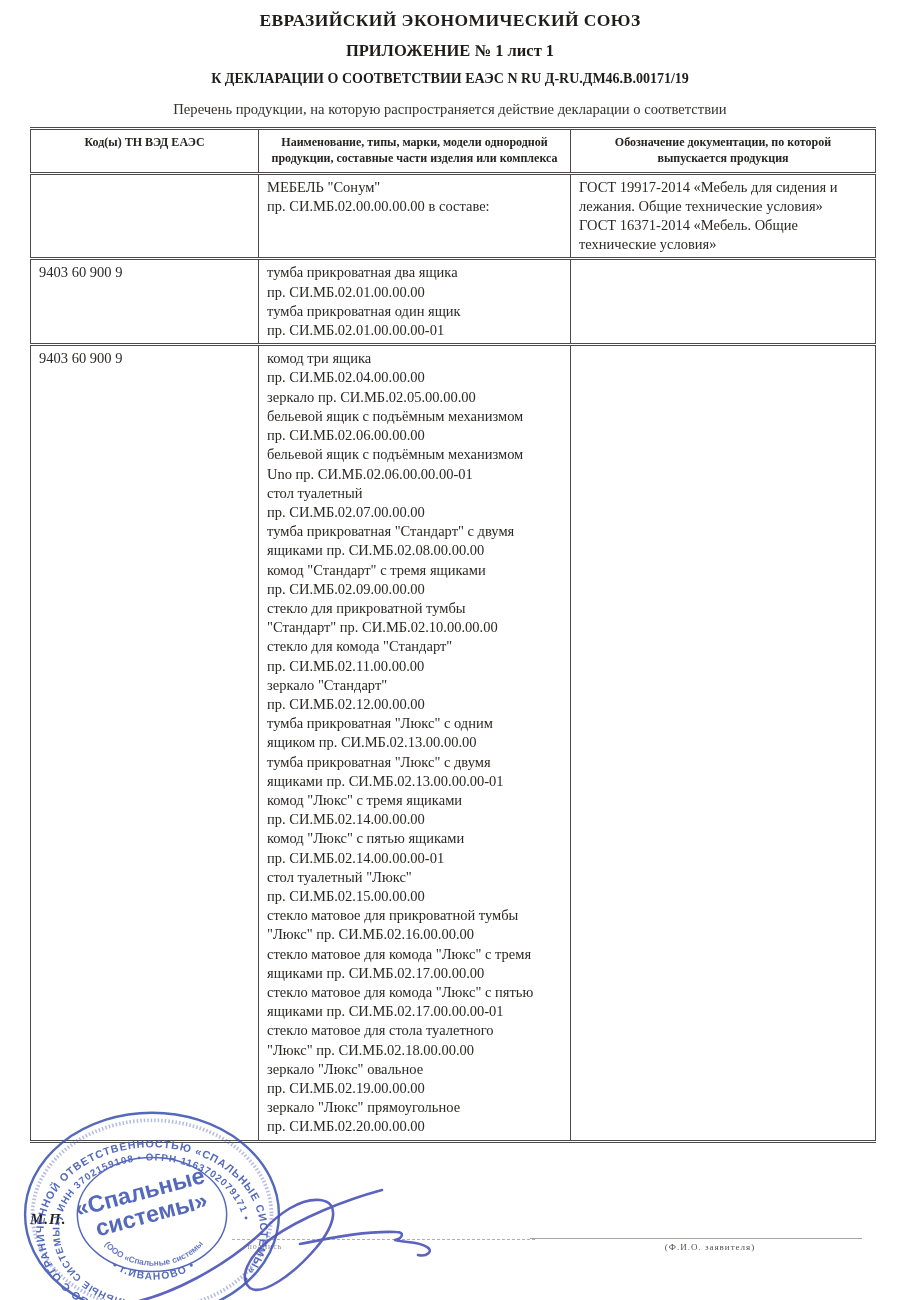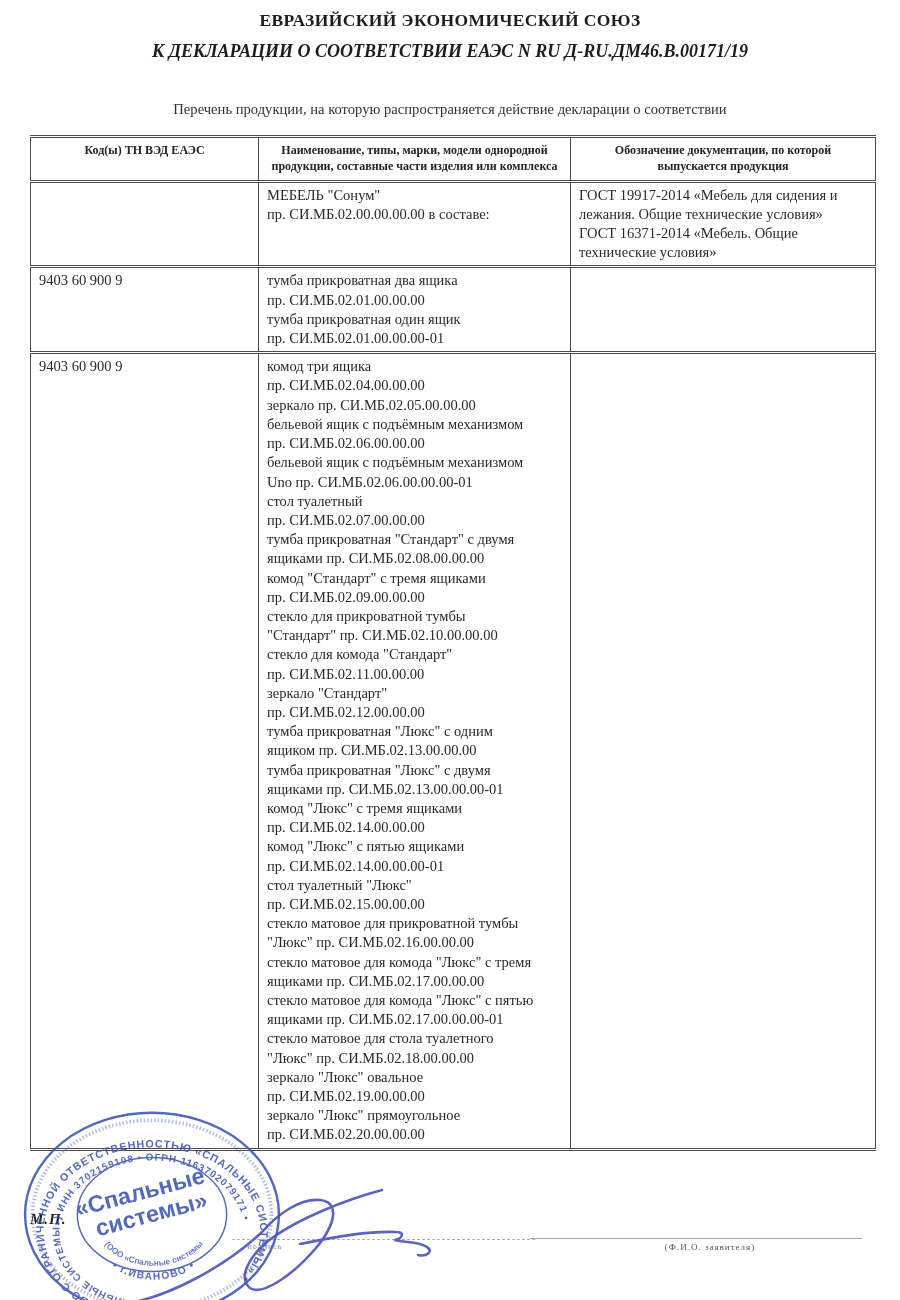--- a/index.html
+++ b/index.html
@@ -9,28 +9,28 @@
     margin:0 auto;
     background:#ffffff;
     overflow:hidden;
     font-family:"Liberation Serif","DejaVu Serif",serif;
     color:#2e2c2a;
   }
   
   .title-block{position:absolute;top:10px;left:0;width:900px;text-align:center;}
   .title-1{font-size:17.5px;font-weight:bold;letter-spacing:.4px;color:#1e1d1c;}
   .title-2{font-size:16.5px;font-weight:bold;margin-top:10px;color:#1e1d1c;}
-  .title-3{font-size:18px;font-weight:bold;margin-top:10px;color:#1e1d1c;font-style:italic;}
+  .title-3{font-size:14px;font-weight:bold;margin-top:10px;color:#1e1d1c;}
   .subtitle{
     position:absolute;top:101px;left:0;width:900px;
     text-align:center;font-size:14.6px;color:#33312f;
   }
   
   table.products{
-    position:absolute;top:135px;left:30px;
+    position:absolute;top:127px;left:30px;
     width:845px;border-collapse:collapse;table-layout:fixed;
   }
   table.products col.c1{width:228px;}
   table.products col.c2{width:312px;}
   table.products col.c3{width:305px;}
   table.products th, table.products td{
     border-left:1.4px solid #4d4b49;
     border-right:1.4px solid #4d4b49;
     vertical-align:top;
     padding:3px 6px 3px 8px;
@@ -78,20 +78,21 @@
   .stamp-svg text{font-family:"Liberation Sans","DejaVu Sans",sans-serif;}
   .signature-svg{position:absolute;left:0;top:0;pointer-events:none;}
 </style>
 </head>
 <body>
 
 <div class="page">
 
   <div class="title-block">
     <div class="title-1">ЕВРАЗИЙСКИЙ ЭКОНОМИЧЕСКИЙ СОЮЗ</div>
+    <div class="title-2">ПРИЛОЖЕНИЕ № 1 лист 1</div>
     <div class="title-3">К ДЕКЛАРАЦИИ О СООТВЕТСТВИИ ЕАЭС N RU Д-RU.ДМ46.В.00171/19</div>
   </div>
   <div class="subtitle">Перечень продукции, на которую распространяется действие декларации о соответствии</div>
 
   <table class="products">
     <colgroup>
         <col class="c1">
         <col class="c2">
         <col class="c3">
       </colgroup>

